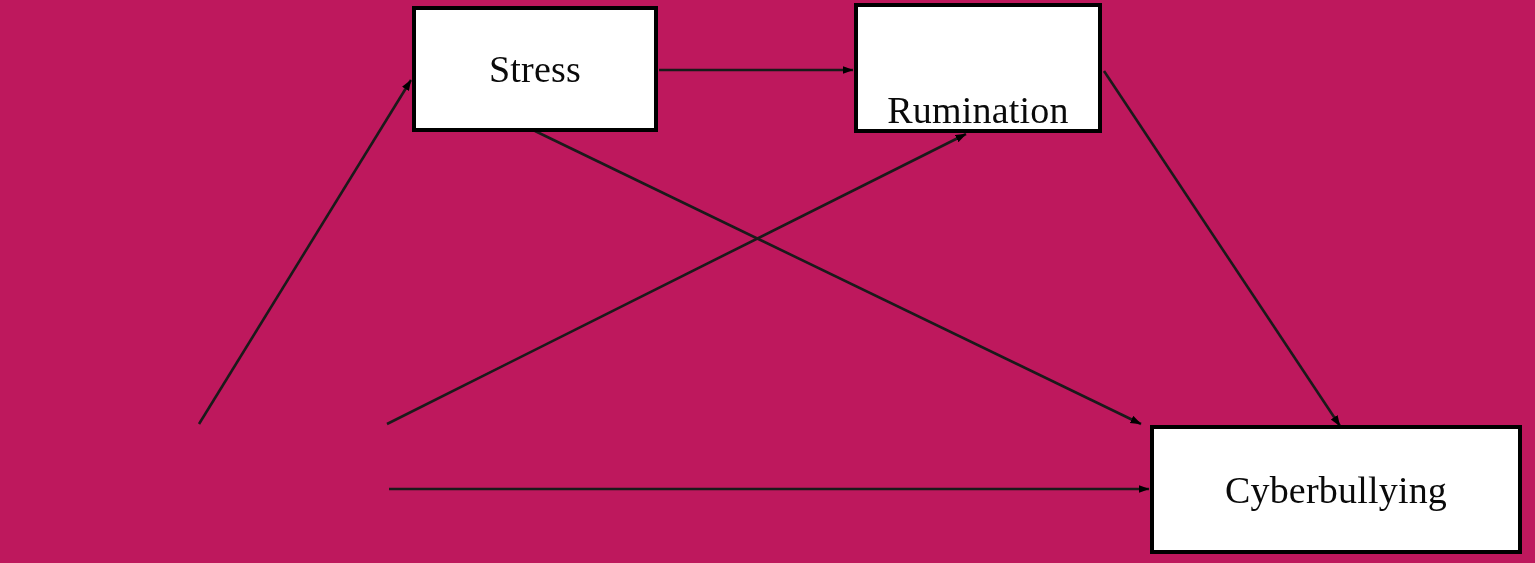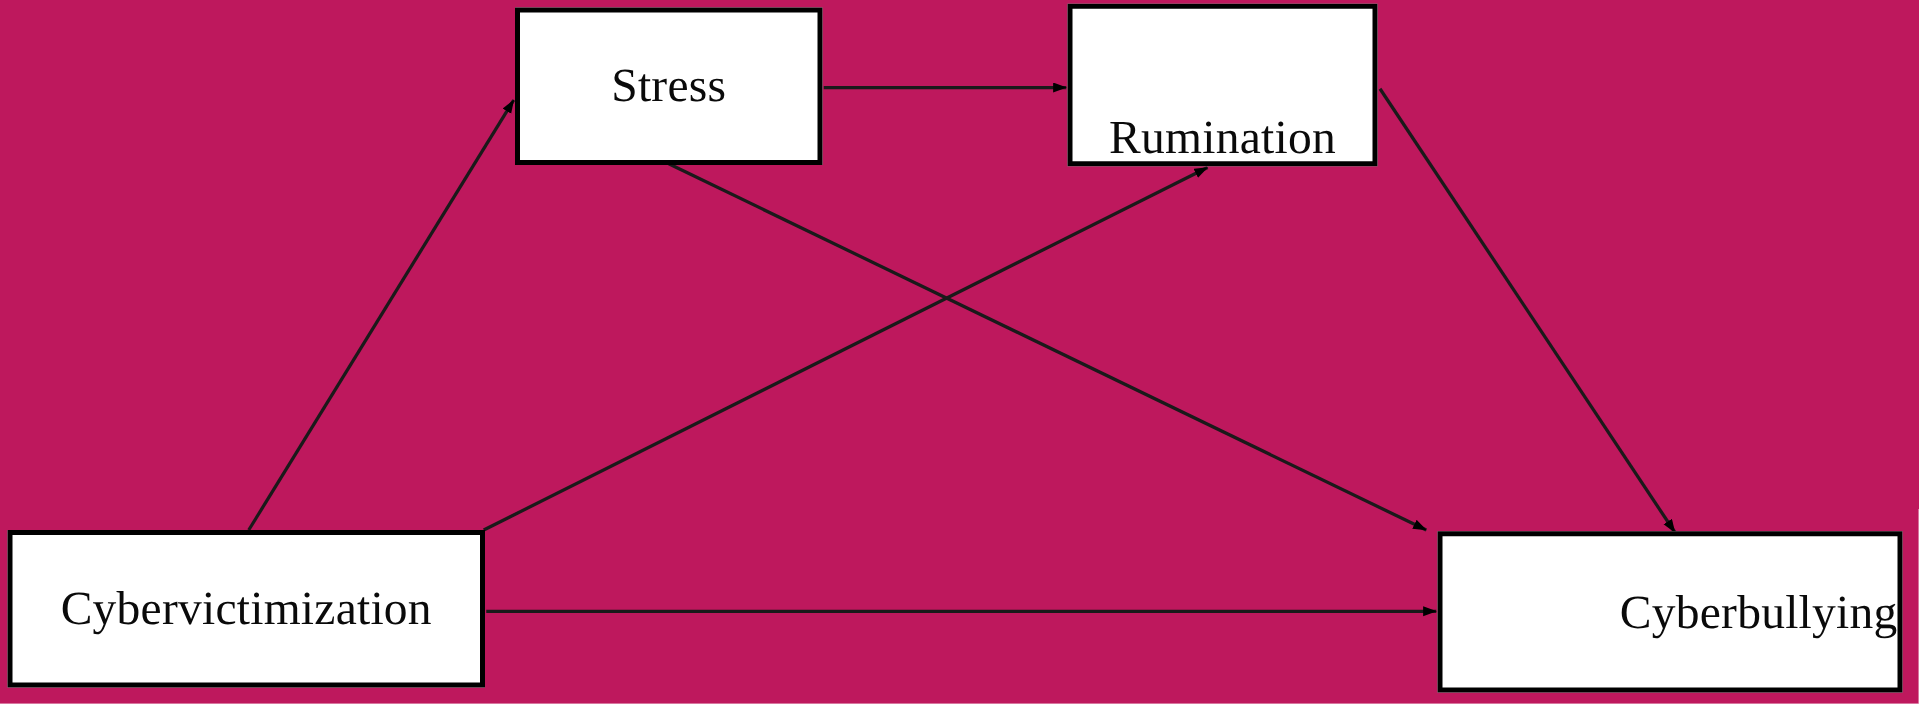--- a/index.html
+++ b/index.html
@@ -38,21 +38,21 @@
     font-family: "Liberation Serif", "DejaVu Serif", serif;
     font-size: 38px;
     line-height: 1;
     color: #0a0a0a;
     white-space: nowrap;
     letter-spacing: 0.2px;
   }
   #node-stress      { left: 412px;  top: 6px;    width: 246px; height: 126px; }
   #node-rumination  { left: 854px;  top: 3px;    width: 248px; height: 130px; align-items: flex-end; }
   #node-cybervict   { left: 6px;    top: 424px;  width: 382px; height: 126px; }
-  #node-cyberbully  { left: 1150px; top: 425px;  width: 372px; height: 129px; justify-content: flex-end; }
+  #node-cyberbully  { left: 1150px; top: 425px;  width: 372px; height: 129px; }
 </style>
 </head>
 <body>
 
 <div id="diagram-root">
 
   <svg id="diagram-svg" viewBox="0 0 1535 563" xmlns="http://www.w3.org/2000/svg">
     <defs>
       <marker id="arrow" markerWidth="12" markerHeight="12" refX="10.5" refY="4" orient="auto" markerUnits="userSpaceOnUse">
         <path d="M0,0 L11,4 L0,8 z" fill="#000000"></path>
@@ -73,21 +73,18 @@
   </svg>
 
   <div class="node-box" id="node-stress">
     <span class="node-label">Stress</span>
   </div>
 
   <div class="node-box" id="node-rumination">
     <span class="node-label">Rumination</span>
   </div>
 
-  <div class="node-box" id="node-cybervict">
-    <span class="node-label">Cybervictimization</span>
-  </div>
 
   <div class="node-box" id="node-cyberbully">
     <span class="node-label">Cyberbullying</span>
   </div>
 
 </div>
 
 </body></html>

